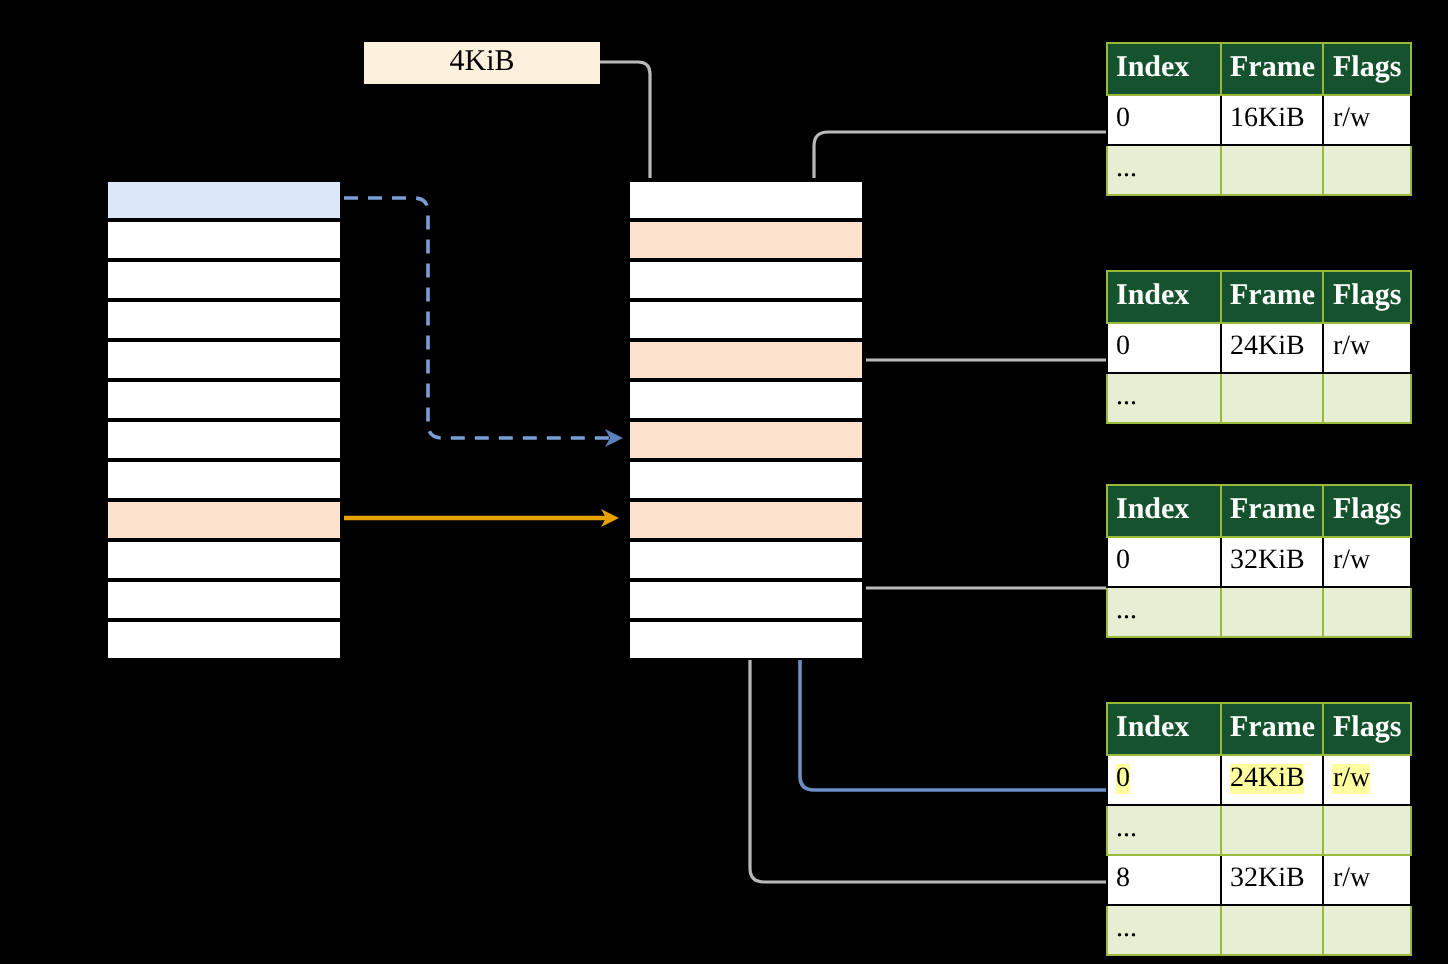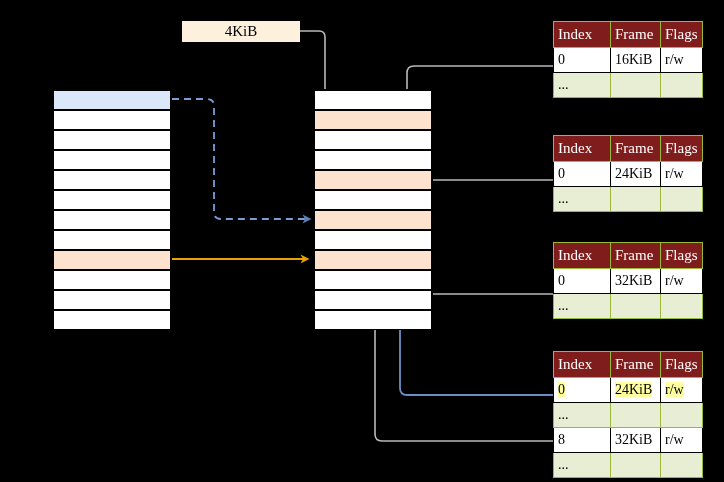--- a/index.html
+++ b/index.html
@@ -14,21 +14,21 @@
 
   
   .labelbox{position:absolute;background:#fdf0dc;border:0;color:#000;
             font-size:15px;text-align:center;line-height:20px;box-sizing:border-box;}
 
   
   .ptable{position:absolute;border-collapse:collapse;border-spacing:0;
           font-size:14px;color:#000;background:#000;}
   .ptable td,.ptable th{border:1px solid #9ab83a;box-sizing:border-box;
         padding:0 4px;height:25px;text-align:left;font-weight:normal;vertical-align:middle;}
-  .ptable th{background:#7f1d1d;color:#ffffff;font-weight:normal;font-size:15px;height:26px;}
+  .ptable th{background:#14532d;color:#ffffff;font-weight:bold;font-size:15px;height:26px;}
   .ptable td.white{background:#ffffff;border-color:#000;}
   .ptable td.shade{background:#e8eed4;}
   .c-index{width:57px;}
   .c-frame{width:50px;}
   .c-flags{width:42px;}
 
   
   #wires{position:absolute;left:0;top:0;width:724px;height:482px;pointer-events:none;}
 </style>
 </head>

